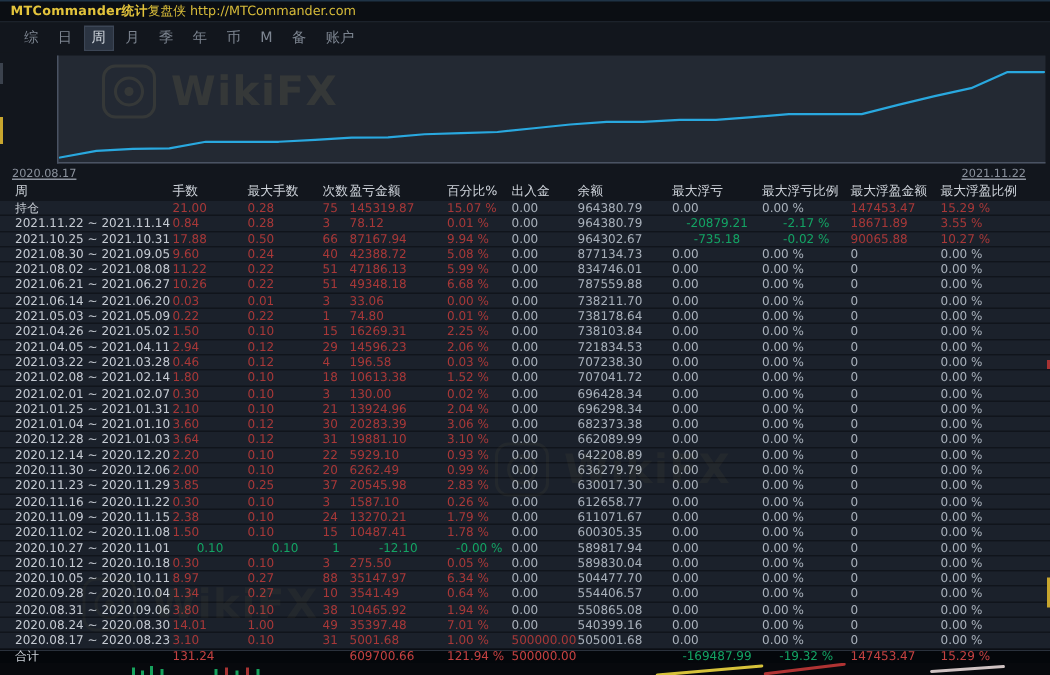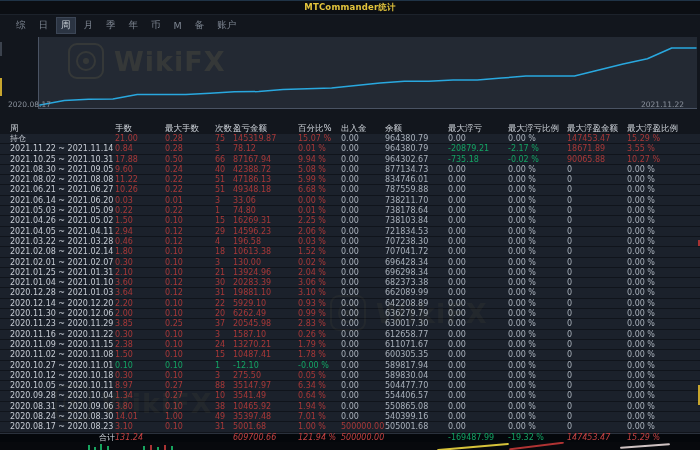--- a/index.html
+++ b/index.html
@@ -2,36 +2,36 @@
 <html><head>
 <meta charset="utf-8">
 <style>
   * { margin:0; padding:0; box-sizing:border-box; }
   html,body { width:700px; height:450px; overflow:hidden; }
   body { position:relative; background:#12161d; font-family:"DejaVu Sans",sans-serif; }
 
   
   .titlebar { position:absolute; top:0; left:0; width:700px; height:15px;
     background:#0b0e13; border-top:1px solid #1f3346; border-bottom:1px solid #1c222b;
-    display:flex; justify-content:center; align-items:center; padding:0 7px; }
+    display:flex; justify-content:flex-start; align-items:center; padding:0 7px; }
   .app-title { color:#e3c43c; font-size:8.5px; font-weight:bold; letter-spacing:.2px; }
   .tb-right { color:#d8bc3a; font-size:8.5px; }
 
   
   .menubar { position:absolute; top:16px; left:0; width:700px; height:19px;
     display:flex; align-items:center; gap:5px; padding-left:12px; background:#12161d; }
   .mitem { color:#7d8591; font-size:9.5px; padding:1px 4px; cursor:default; }
   .mitem.active { background:#2b3442; color:#ced4db; outline:1px solid #3c4656; }
 
   
   .chart { position:absolute; top:35px; left:0; width:700px; height:88px; }
   .plot { position:absolute; left:38px; top:2px; width:659px; height:72px;
     background:#232933; border-left:1px solid #4a5363; border-bottom:1px solid #4a5363; }
   .chart svg { position:absolute; left:0; top:0; pointer-events:none; }
-  .xlab { position:absolute; top:65px; font-size:7.5px; color:#8b929d; }
+  .xlab { position:absolute; top:76px; font-size:7.5px; color:#8b929d;text-decoration:underline; }
   .xl { left:8px; } .xr { right:16px; }
 
   
   .wm { position:absolute; display:flex; align-items:center; gap:10px; pointer-events:none; }
   .wm-logo { width:36px; height:36px; border-radius:9px; border:2px solid currentColor;
     display:flex; align-items:center; justify-content:center; }
   .wm-eye { width:20px; height:20px; border-radius:50%; border:2px solid currentColor; position:relative; }
   .wm-eye::after{ content:""; position:absolute; left:5px; top:5px; width:6px; height:6px;
     border-radius:50%; background:currentColor; }
   .wm-text { font-size:27px; font-weight:bold; letter-spacing:1px; }
@@ -45,38 +45,39 @@
     grid-template-columns:115px 50px 50px 18px 65px 43px 44px 63px 60px 59px 60px 73px;
     height:10.3px; align-items:center; font-size:8px; line-height:10.3px;
     background:#1b212b; box-shadow:inset 0 -1px 0 #10141b; white-space:nowrap; }
   .trow.thead { height:12px; background:#12161d; box-shadow:none; font-size:8.5px; }
   .trow.total { background:#04070b; box-shadow:inset 0 1px 0 #2a313c; }
   .cell { overflow:visible; }
   .cell:first-child { padding-left:10px; }
   .h { color:#cfd4db; }
   .l { color:#c6cbd3; }
   .r { color:#a83838; }
-  .g { color:#13a464; }
+  .g { color:#13a464;text-align:center; }
   .w { color:#a9b1bb; }
-  .total .r { color:#c64242;font-style:italic; }
-  .total .l { color:#d0d5dc;text-align:right; }
+  .total .r { color:#c64242; }
+  .total .l { color:#d0d5dc; }
 
   
   .bstrip { position:absolute; left:0; bottom:0; width:700px; height:8px; background:#07090d; overflow:hidden; }
   .bar { position:absolute; bottom:0; width:2px; }
   .slash { position:absolute; height:2px; border-radius:1px; }
 
   
   .edge { position:absolute; pointer-events:none; }
 </style>
 </head>
 <body>
 
 <div class="titlebar">
   <span class="app-title">MTCommander统计</span>
+  <span class="tb-right">复盘侠 http://MTCommander.com</span>
 </div>
 
 <nav class="menubar" id="menubar">
     <span class="mitem">综</span>
     <span class="mitem">日</span>
     <span class="mitem active">周</span>
     <span class="mitem">月</span>
     <span class="mitem">季</span>
     <span class="mitem">年</span>
     <span class="mitem">币</span>

